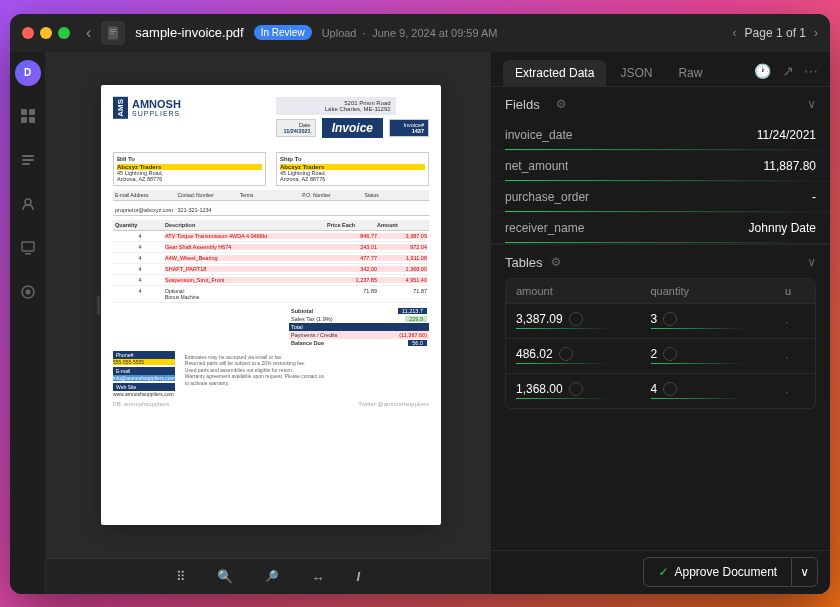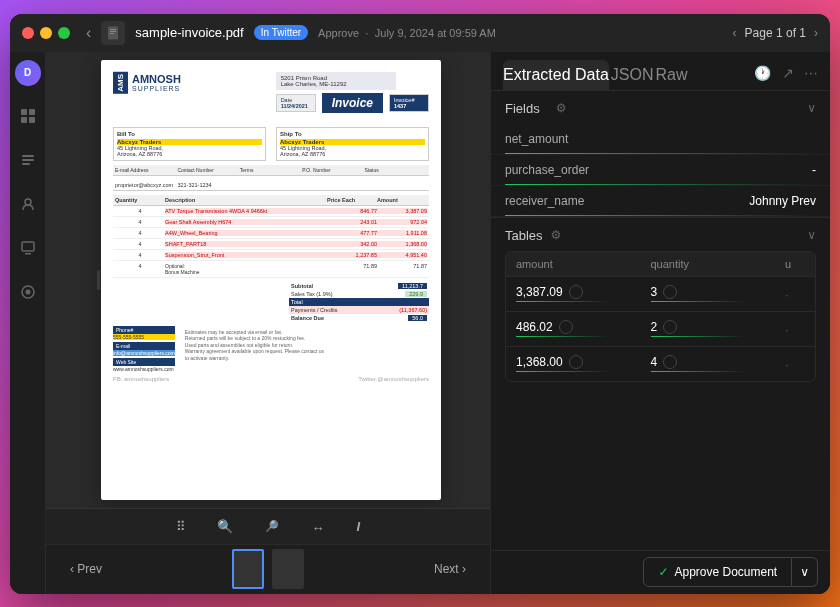--- a/index.html
+++ b/index.html
@@ -290,22 +290,22 @@
     }
     .panel-tabs {
       display: flex;
       align-items: center;
       padding: 8px 12px 0;
       gap: 2px;
       border-bottom: 1px solid #2a2a2a;
       flex-shrink: 0;
     }
     .panel-tab {
-      padding: 6px 0;
-      font-size: 16px;
+      padding: 6px 12px;
+      font-size: 12px;
       color: #888;
       cursor: pointer;
       border-radius: 6px 6px 0 0;
     }
     .panel-tab.active {
       background: #2a2a2a;
       color: #fff;
     }
     .panel-tab-actions {
       margin-left: auto;
@@ -514,25 +514,25 @@
       <span class="back-btn">‹</span>
       <div class="doc-logo">
         <svg width="14" height="14" viewBox="0 0 14 14" fill="none">
           <rect width="10" height="13" x="2" y="0.5" rx="1" fill="#555"></rect>
           <rect width="6" height="1" x="4" y="3" fill="#888"></rect>
           <rect width="6" height="1" x="4" y="5" fill="#888"></rect>
           <rect width="4" height="1" x="4" y="7" fill="#888"></rect>
         </svg>
       </div>
       <span class="doc-title">sample-invoice.pdf</span>
-      <span class="badge-review">In Twitter</span>
+      <span class="badge-review">In Review</span>
       <div class="doc-meta">
-        <span>Approve</span>
+        <span>Upload</span>
         <span>·</span>
-        <span>July 9, 2024 at 09:59 AM</span>
+        <span>June 9, 2024 at 09:59 AM</span>
       </div>
     </div>
     <div class="page-nav">
       <span class="nav-arrow">‹</span>
       <span>Page 1 of 1</span>
       <span class="nav-arrow">›</span>
     </div>
   </div>
 
   <div class="main-content">
@@ -583,21 +583,21 @@
 
         <div class="invoice-page">
           <div class="invoice-header">
             <div class="ams-logo">
               <div class="ams-block">AMS</div>
               <div>
                 <div class="amnosh-text">AMNOSH</div>
                 <div class="suppliers-text">SUPPLIERS</div>
               </div>
             </div>
-            <div style="">
+            <div style="text-align:right;">
               <div class="invoice-addr-box">
                 5201 Prism Road<br>Lake Charles, ME-11292
               </div>
               <div style="display:flex;justify-content:flex-end;gap:6px;margin-top:3px;align-items:center;">
                 <div class="date-box" style="font-size:5.5px;background:#eee;">Date<br><span style="color:#1a3a6b;font-weight:bold;">11/24/2021</span></div>
                 <div class="invoice-label">Invoice</div>
                 <div class="date-box" style="font-size:5.5px;background:#1a3a6b;color:#fff;">Invoice#<br><span style="font-weight:bold;">1437</span></div>
               </div>
             </div>
           </div>
@@ -731,28 +731,20 @@
       </div>
 
       <div class="doc-toolbar">
         <span class="tool-btn">⠿</span>
         <span class="tool-btn">🔍</span>
         <span class="tool-btn" style="font-size:11px;">🔎</span>
         <span class="tool-btn">↔</span>
         <span class="tool-btn" style="font-weight:bold;font-style:italic;">I</span>
       </div>
 
-      <div class="doc-footer">
-        <span class="prev-btn">‹ Prev</span>
-        <div class="footer-thumbs">
-          <div class="thumb active"></div>
-          <div class="thumb"></div>
-        </div>
-        <span class="next-btn">Next ›</span>
-      </div>
     </div>
 
     <div class="right-panel">
 
       <div class="panel-tabs">
         <div class="panel-tab active">Extracted Data</div>
         <div class="panel-tab">JSON</div>
         <div class="panel-tab">Raw</div>
         <div class="panel-tab-actions">
           <span style="cursor:pointer;">🕐</span>
@@ -765,31 +757,37 @@
 
         <div class="section-header">
           <div class="section-header-left">
             <span>Fields</span>
             <span class="gear-icon">⚙</span>
           </div>
           <span class="section-chevron">∨</span>
         </div>
 
         <div class="field-row">
+          <span class="field-name">invoice_date</span>
+          <span class="field-value">11/24/2021</span>
+          <div class="field-underline"></div>
+        </div>
+        <div class="field-row">
           <span class="field-name">net_amount</span>
+          <span class="field-value">11,887.80</span>
           <div class="field-underline"></div>
         </div>
         <div class="field-row">
           <span class="field-name">purchase_order</span>
           <span class="field-value">-</span>
           <div class="field-underline"></div>
         </div>
         <div class="field-row">
           <span class="field-name">receiver_name</span>
-          <span class="field-value">Johnny Prev</span>
+          <span class="field-value">Johnny Date</span>
           <div class="field-underline"></div>
         </div>
 
         <div class="tables-header">
           <div class="tables-header-left">
             <span>Tables</span>
             <span class="gear-icon">⚙</span>
           </div>
           <span class="section-chevron">∨</span>
         </div>

